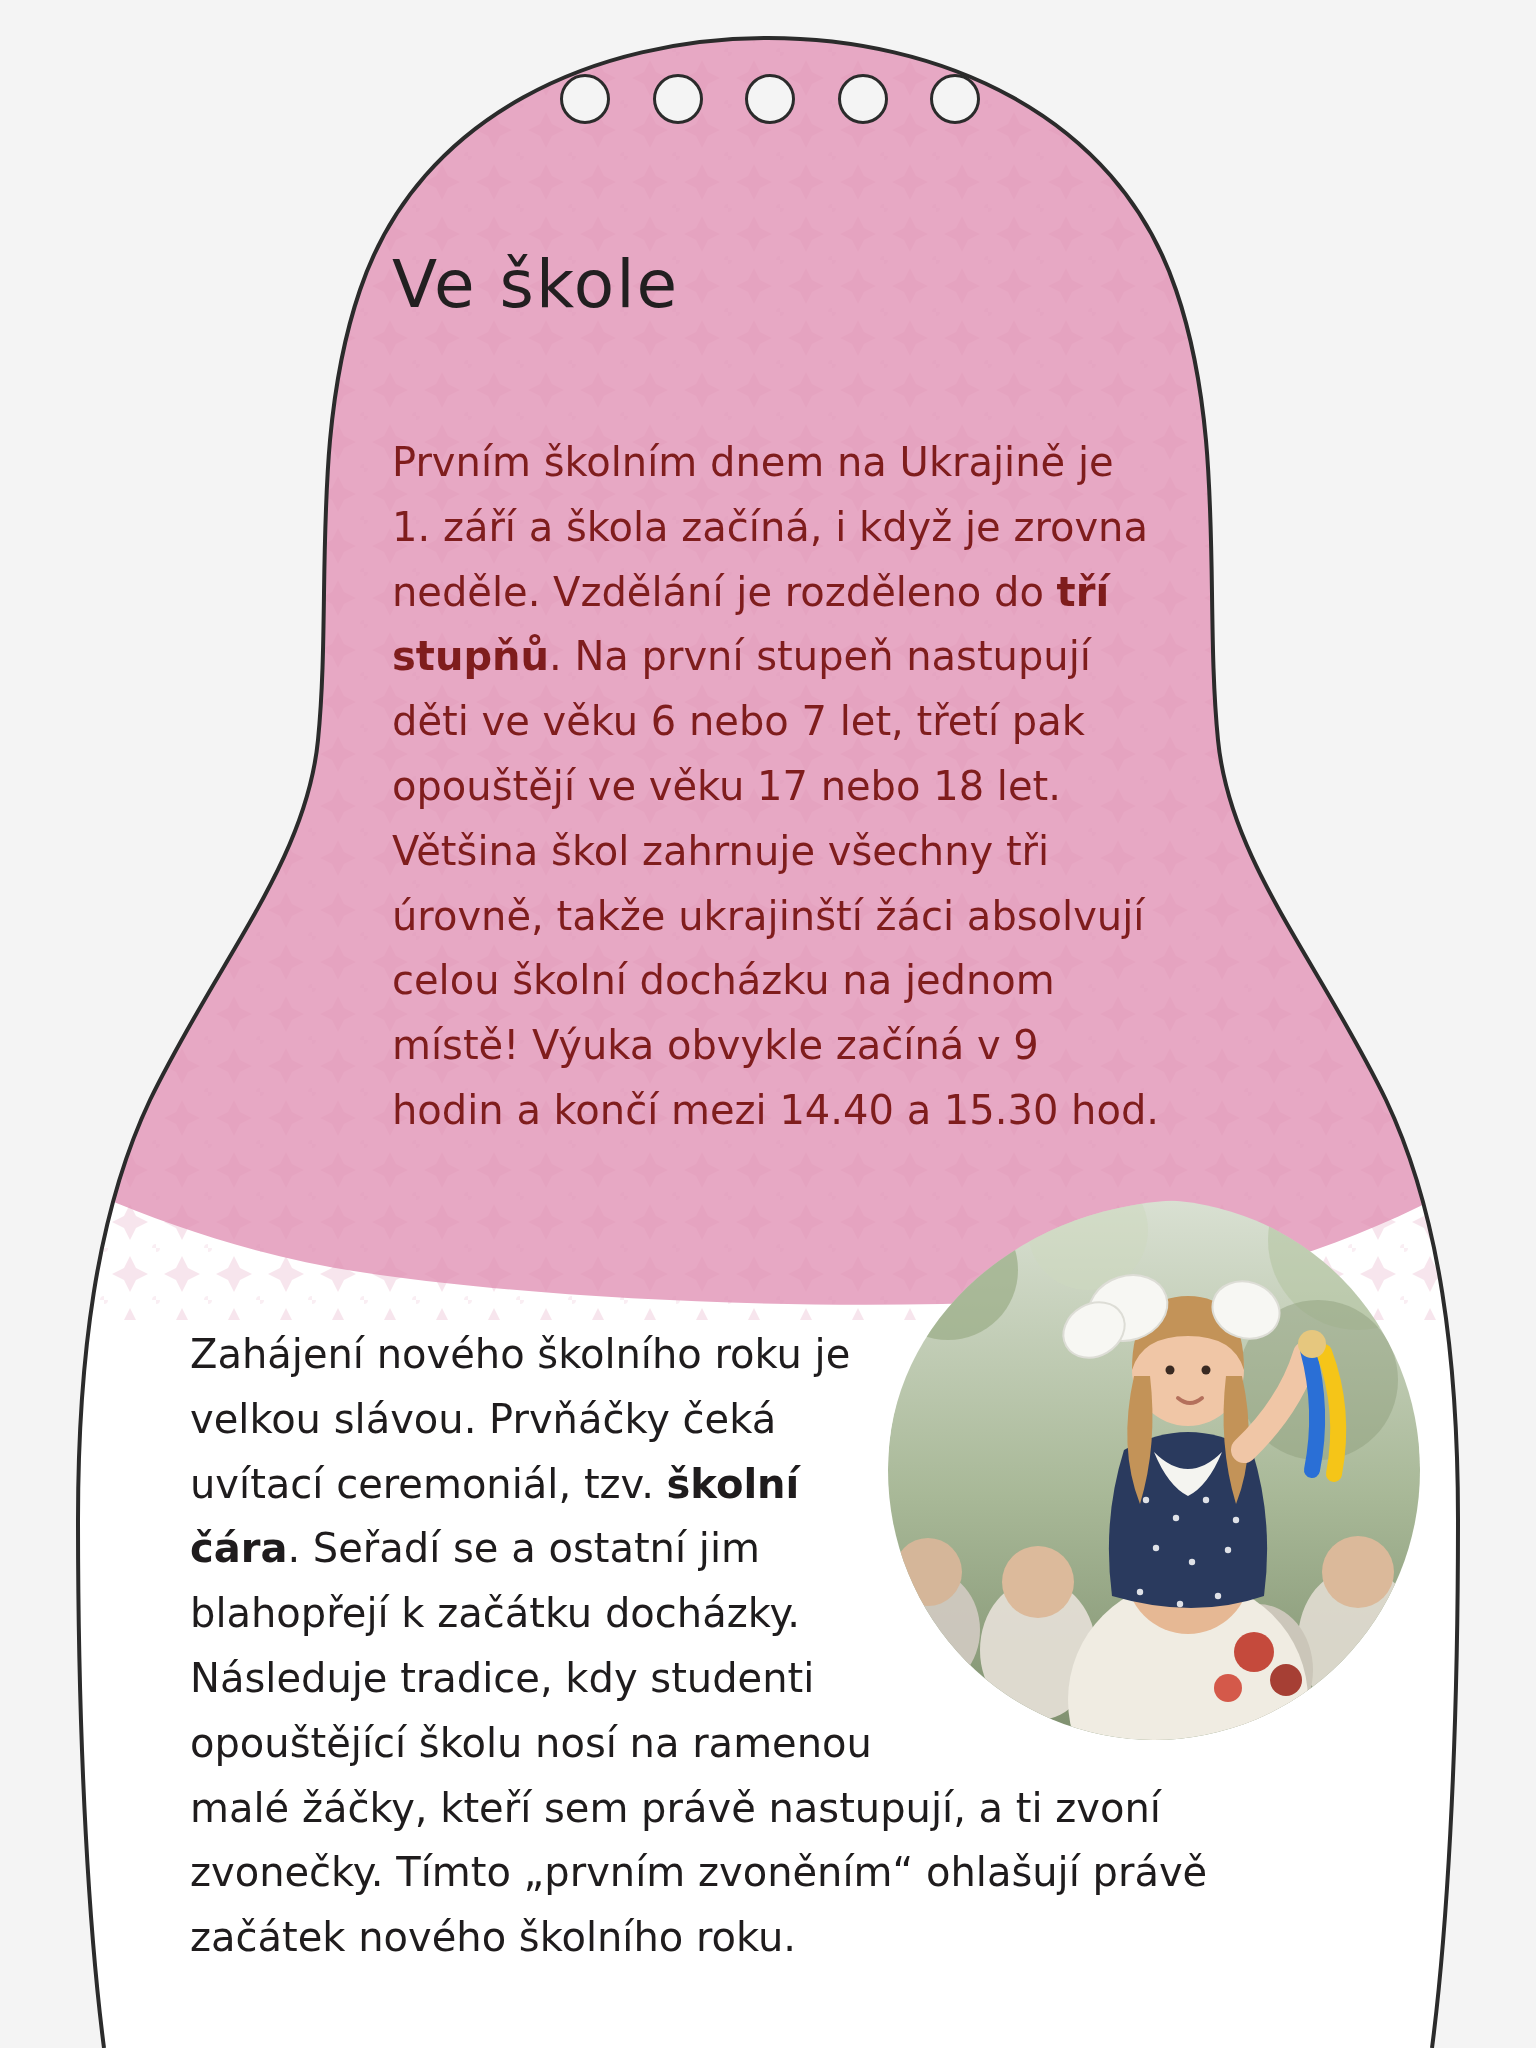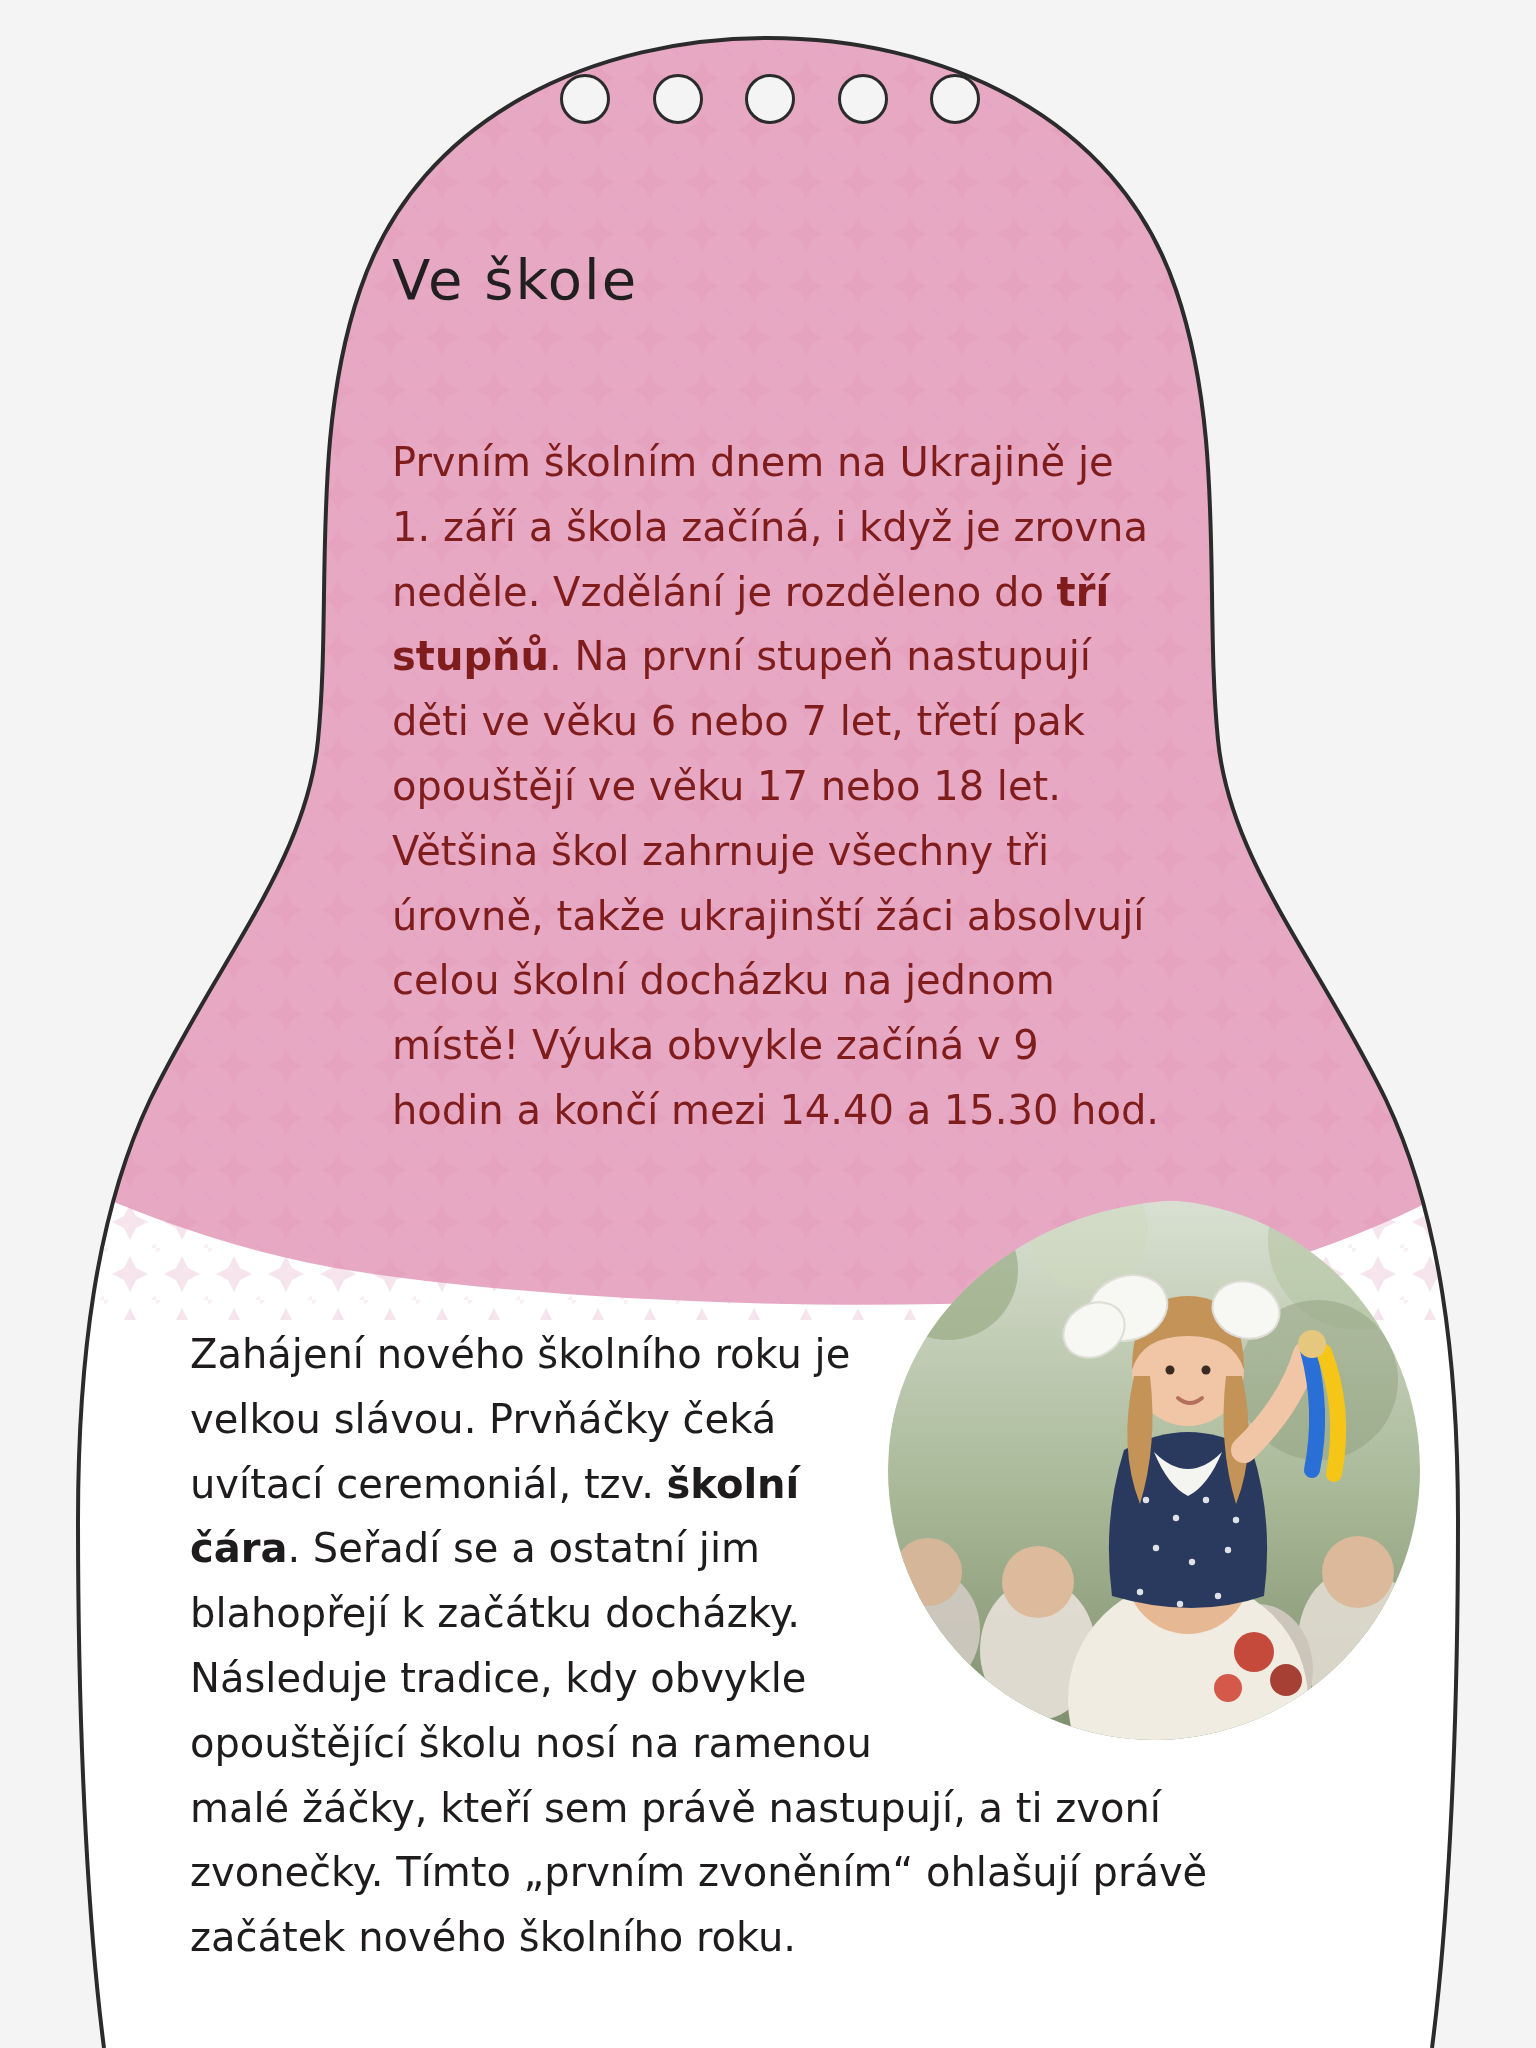--- a/index.html
+++ b/index.html
@@ -55,21 +55,21 @@
     background: #f4f4f4;
     border: 3px solid #2b2b2b;
     box-sizing: border-box;
   }
 
   
   .title {
     position: absolute;
     left: 392px;
     top: 252px;
-    font-size: 56px;
+    font-size: 66px;
     line-height: 1;
     letter-spacing: 2px;
     color: #221f20;
     font-weight: 400;
     font-family: "DejaVu Sans", sans-serif;
     z-index: 7;
   }
 
   
   .top-text {
@@ -264,18 +264,18 @@
       <g opacity="0.9">
         <circle cx="366" cy="452" r="20" fill="#c0392b"></circle>
         <circle cx="398" cy="480" r="16" fill="#9e2d22"></circle>
         <circle cx="340" cy="488" r="14" fill="#d14a3a"></circle>
       </g>
     </svg>
   </div>
 
   <div class="bottom-text">
     <div class="wrapcol">
-      <span>Zahájení nového školního roku je velkou slávou. Prvňáčky čeká uvítací ceremoniál, tzv. </span><b>školní čára</b><span>. Seřadí se a ostatní jim blahopřejí k začátku docházky. Následuje tradice, kdy obvykle opouštějící školu nosí na ramenou </span>
+      <span>Zahájení nového školního roku je velkou slávou. Prvňáčky čeká uvítací ceremoniál, tzv. </span><b>školní čára</b><span>. Seřadí se a ostatní jim blahopřejí k začátku docházky. Následuje tradice, kdy studenti opouštějící školu nosí na ramenou </span>
     </div>
     <div>malé žáčky, kteří sem právě nastupují, a ti zvoní zvonečky. Tímto „prvním zvoněním“ ohlašují právě začátek nového školního roku.</div>
   </div>
 
 </div>
 
 </body></html>

